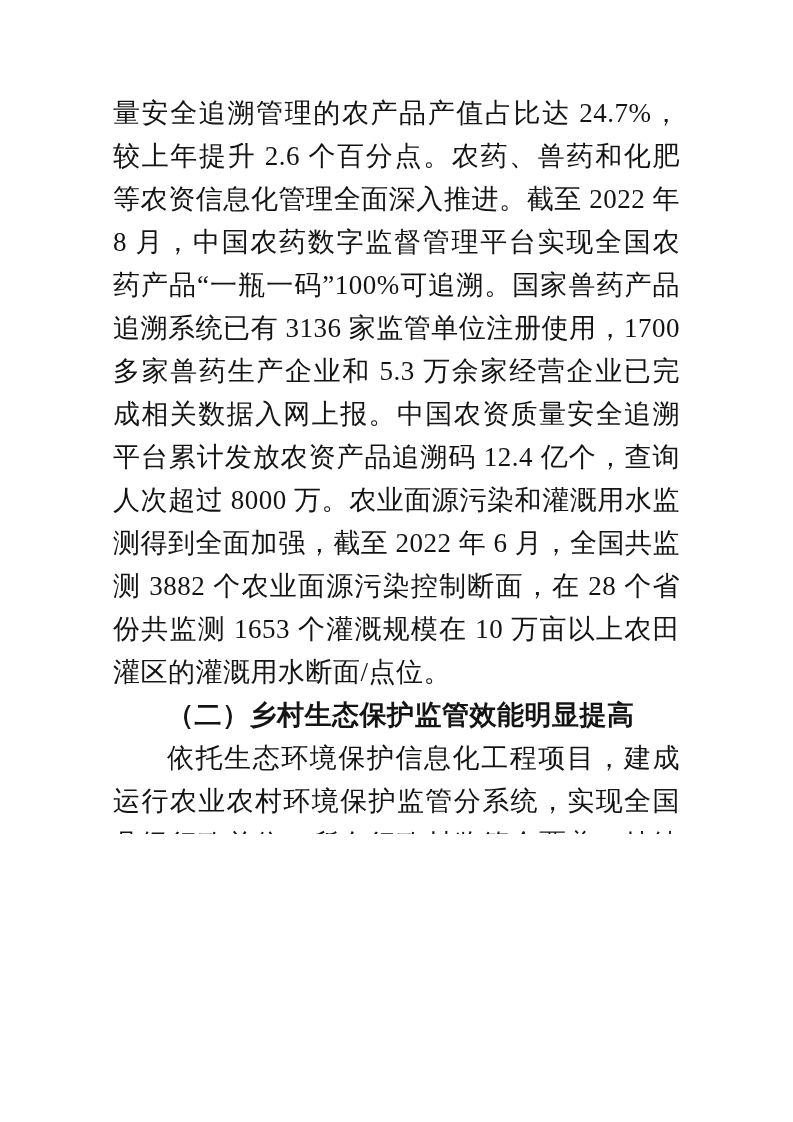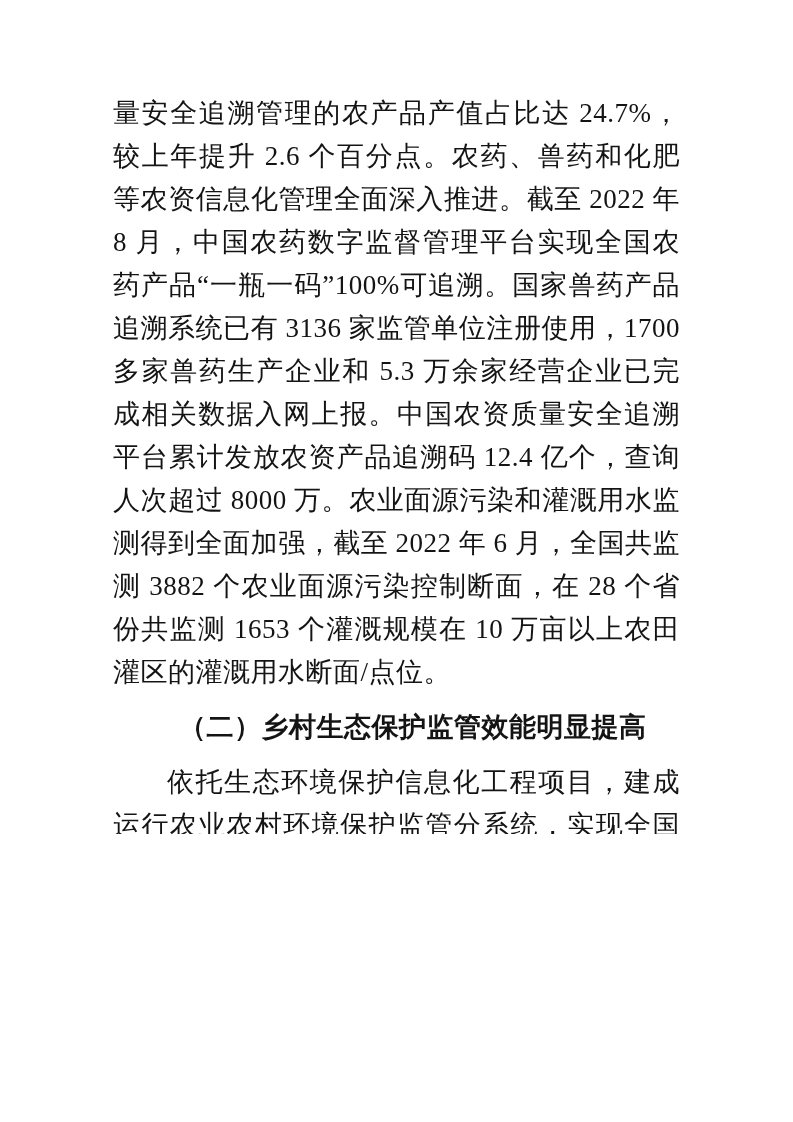--- a/index.html
+++ b/index.html
@@ -26,21 +26,21 @@
     margin: 0;
     font-size: 27px;
     line-height: 43px;
     text-align: justify;
     letter-spacing: 0.5px;
   }
   .body-paragraph.indented {
     text-indent: 2em;
   }
   .section-heading {
-    margin: 12px;
+    margin: 0;
     font-size: 27px;
     line-height: 43px;
     font-weight: bold;
     text-indent: 2em;
     text-align: left;
     letter-spacing: 0.5px;
   }
   .page-number {
     position: absolute;
     right: 118px;

